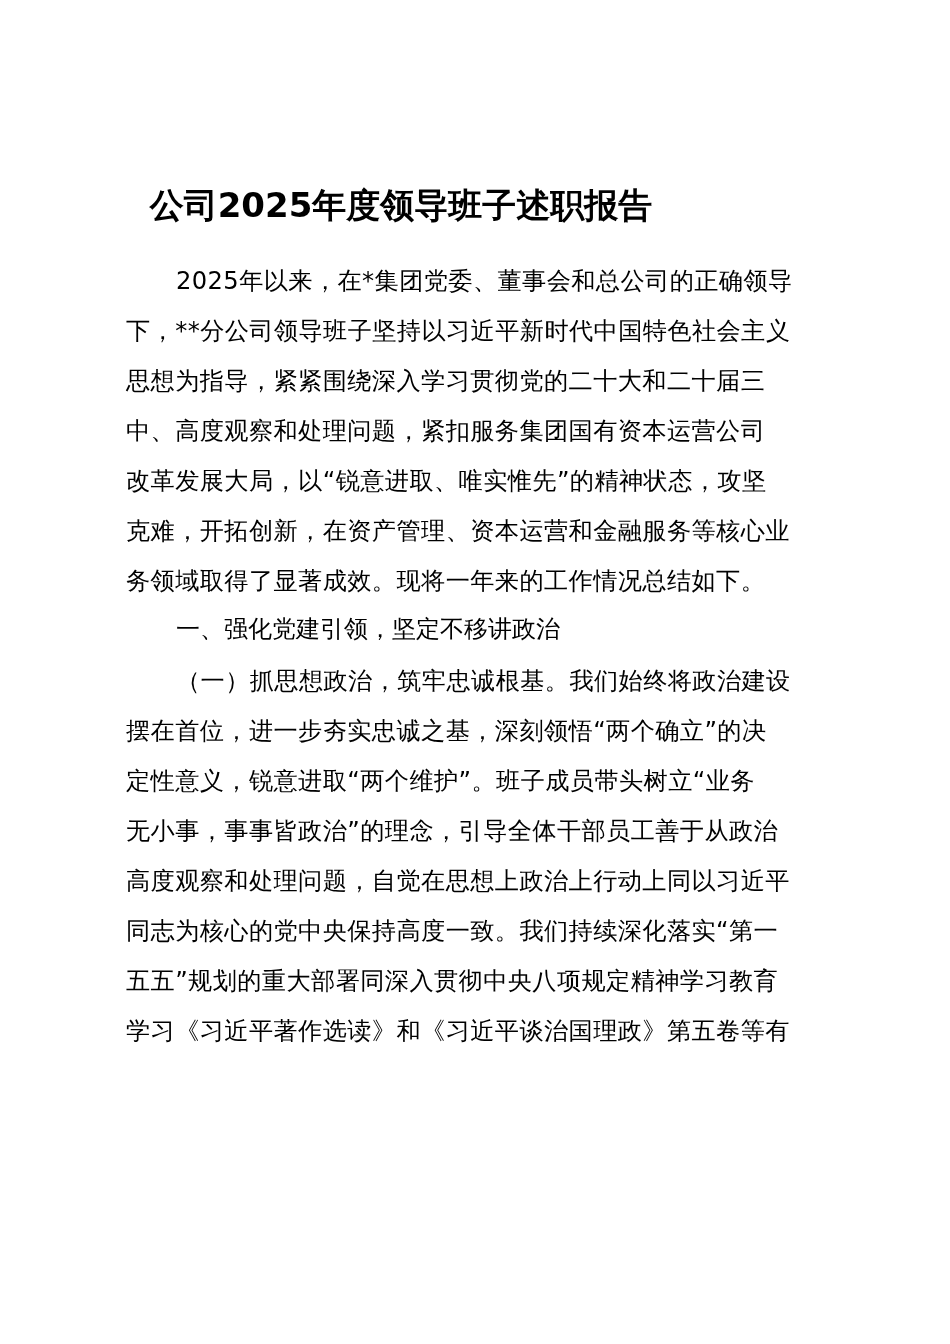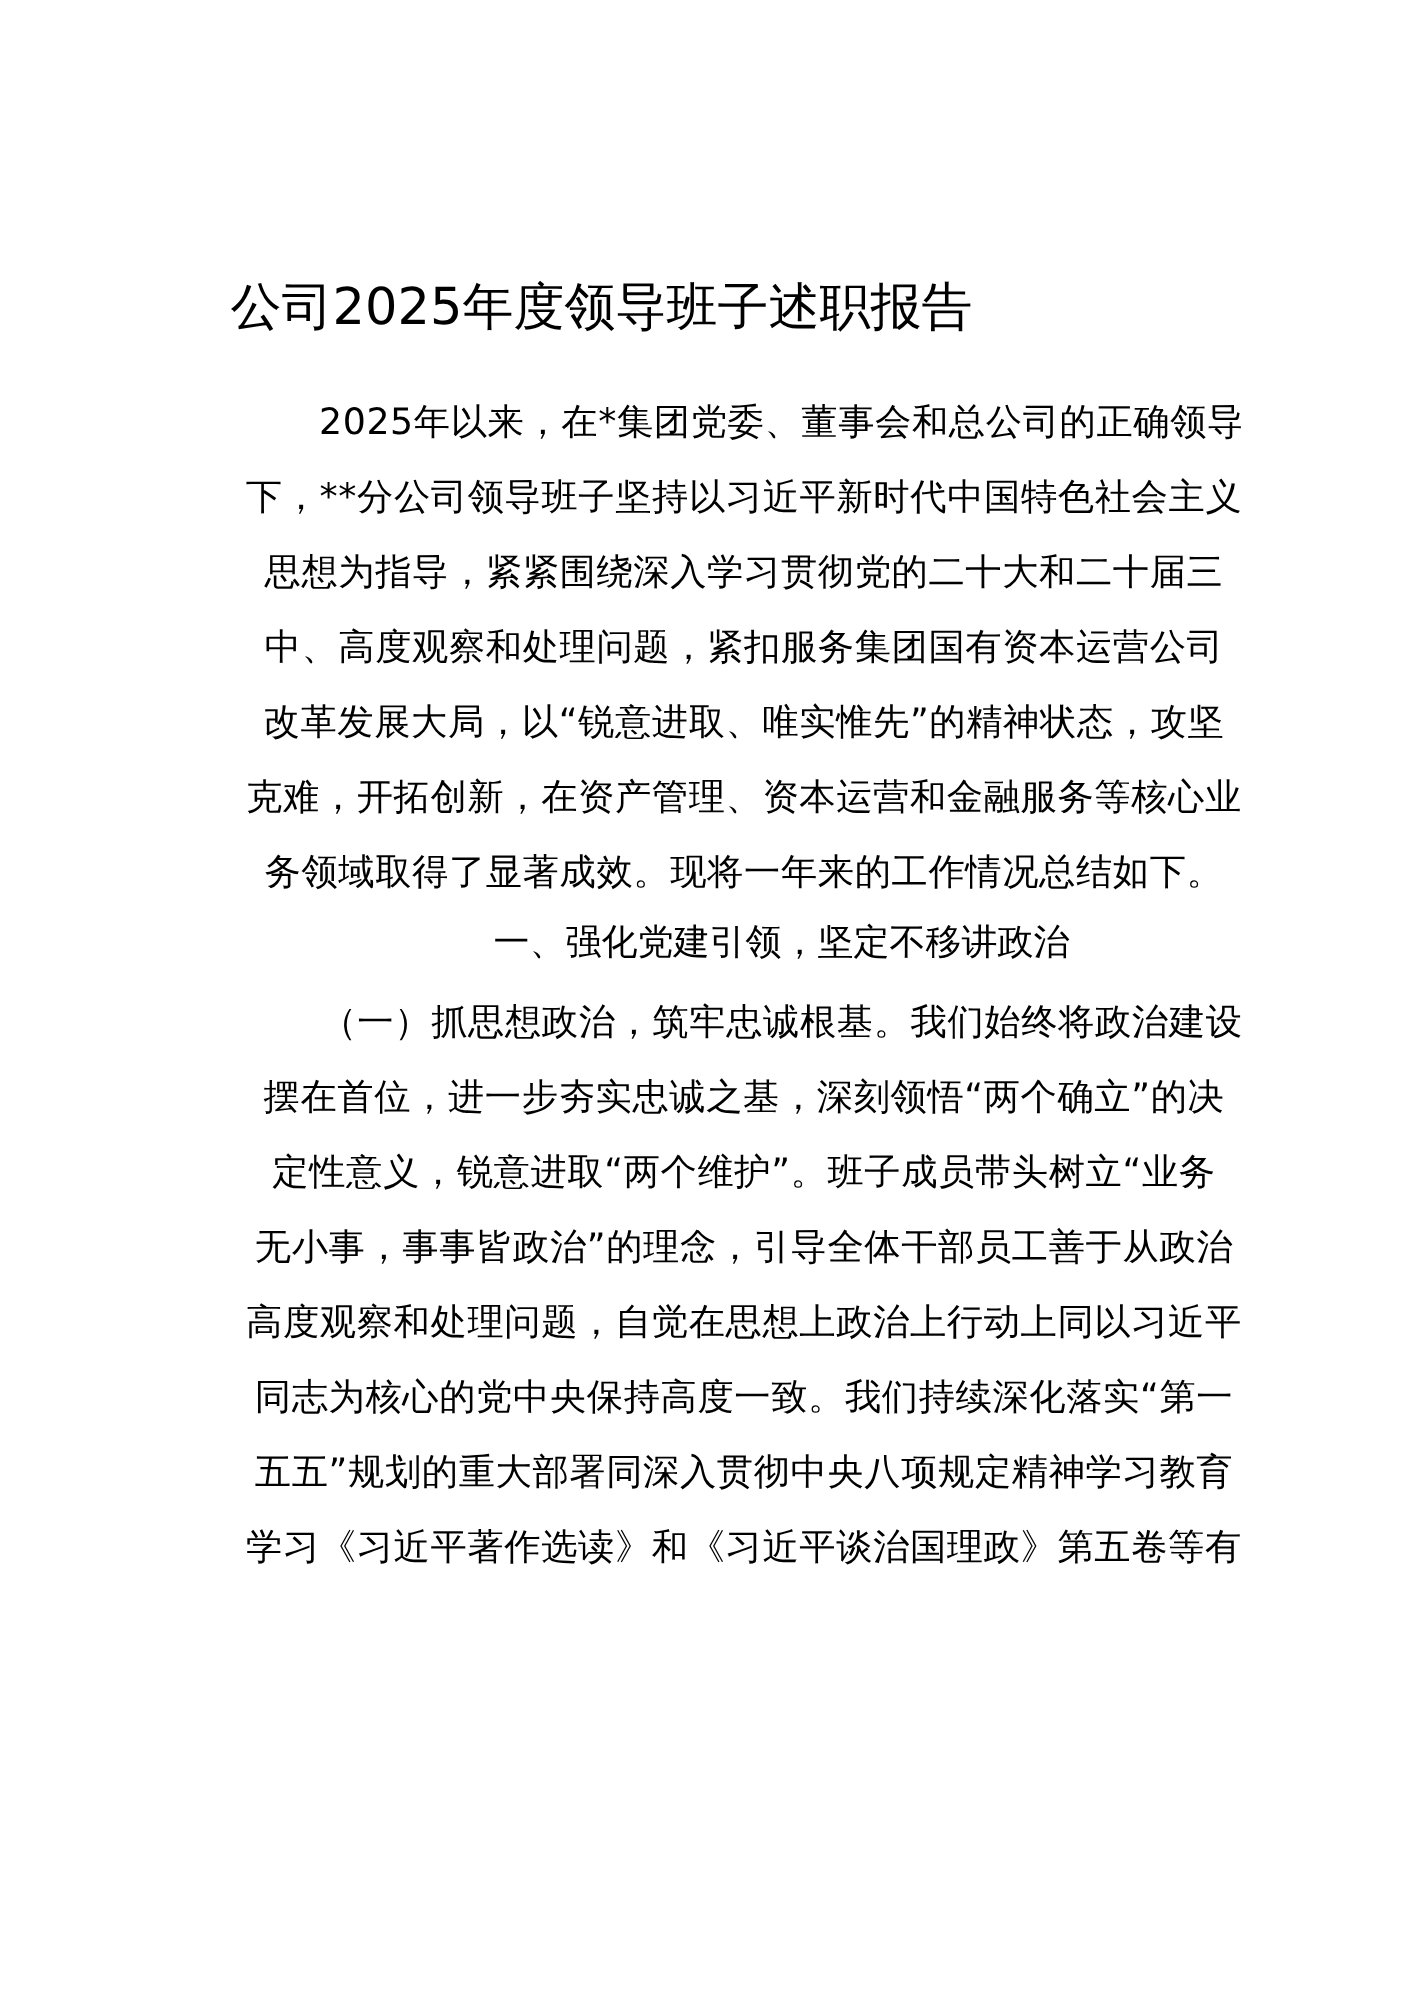--- a/index.html
+++ b/index.html
@@ -25,29 +25,28 @@
     }
     .title {
       position: absolute;
       left: 0;
       top: 180px;
       width: 802px;
       text-align: center;
       font-size: 34px;
       line-height: 50px;
       letter-spacing: 0px;
-      font-weight: normal;
+      font-weight: bold;
       white-space: nowrap;
     }
     .body-text {
       position: absolute;
-      left: 141px;
+      left: 126px;
       top: 256px;
       width: 710px;
-      text-align: center;
     }
     .line {
       height: 50px;
       line-height: 50px;
       font-size: 24.2px;
       white-space: nowrap;
       letter-spacing: 0.4px;
     }
     .line.indent {
       padding-left: 50px;

